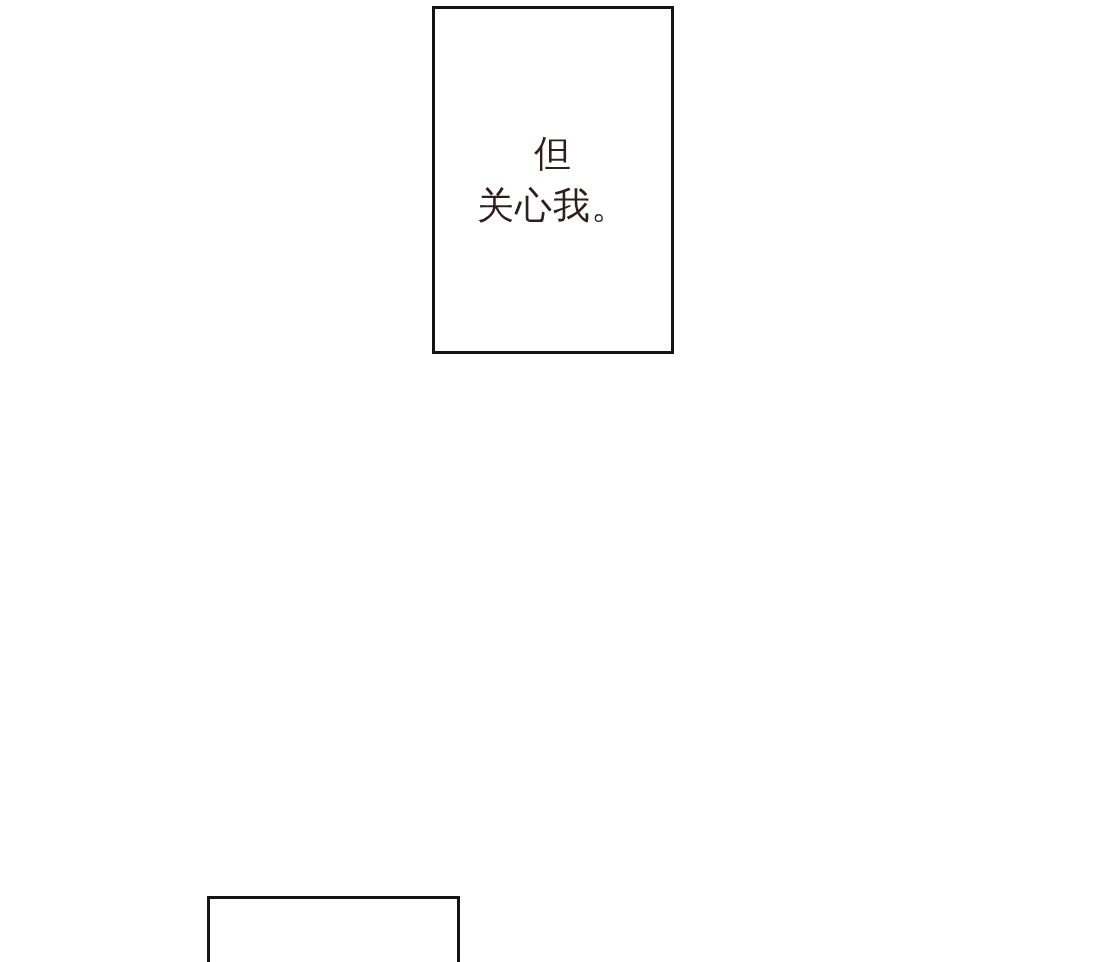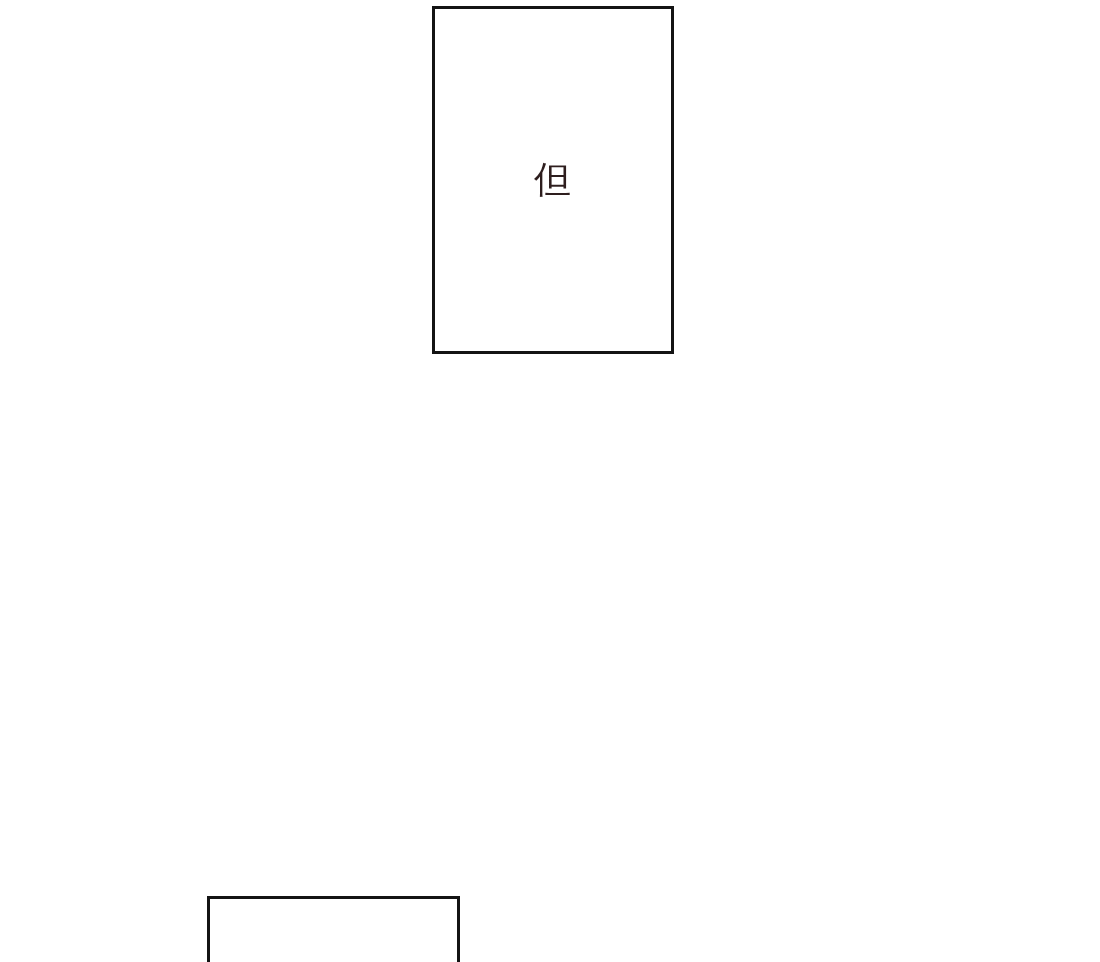--- a/index.html
+++ b/index.html
@@ -53,18 +53,19 @@
   }
 </style>
 </head>
 <body>
 
 <div class="screen">
 
   <div class="panel panel-top">
     <div class="dialogue">
       <div class="line">但</div>
+      <div class="line">关心我。</div>
     </div>
   </div>
 
   <div class="panel panel-bottom"></div>
 
 </div>
 
 </body></html>

